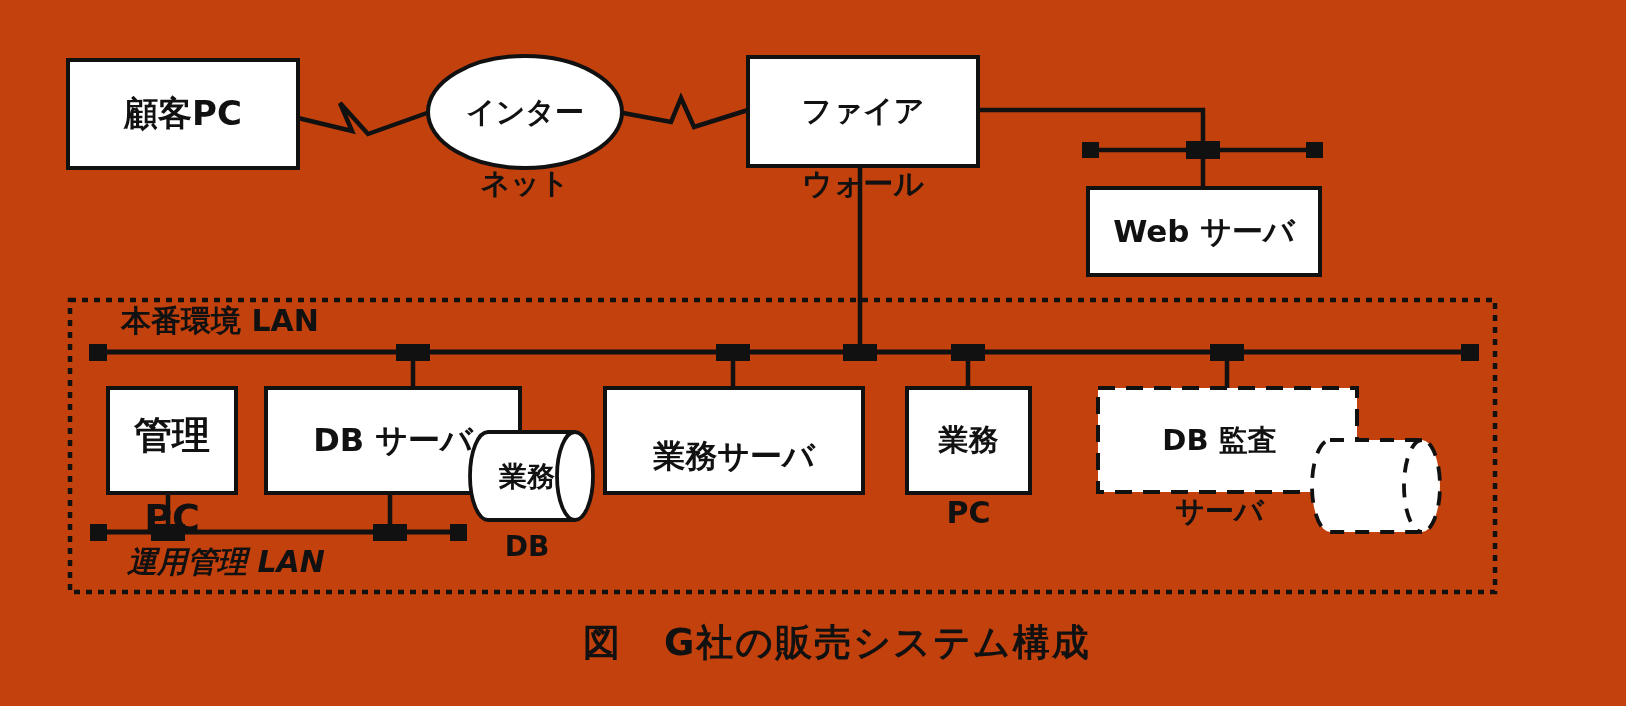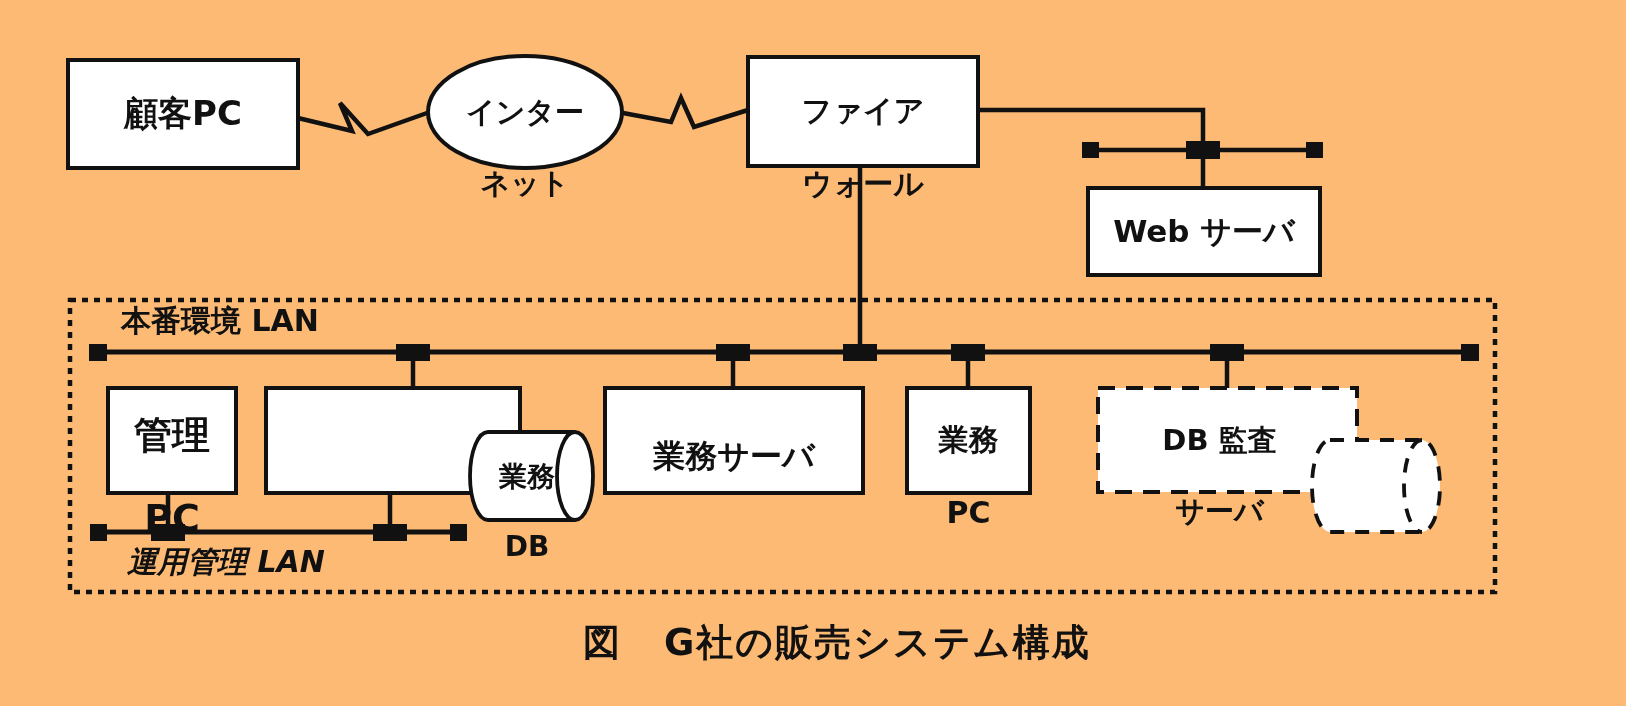--- a/index.html
+++ b/index.html
@@ -1,20 +1,20 @@
 <!DOCTYPE html>
 <html><head>
 <meta charset="utf-8">
 <style>
   html, body { margin: 0; padding: 0; background: #ffffff; }
   .canvas {
     position: relative;
     width: 1626px;
     height: 706px;
-    background: #fdba74;
+    background: #c2410c;
     font-family: "DejaVu Sans", sans-serif;
     color: #111111;
     overflow: hidden;
   }
   .canvas svg { position: absolute; left: 0; top: 0; }
   .lbl {
     position: absolute;
     display: flex;
     align-items: center;
     justify-content: center;
@@ -92,20 +92,21 @@
   <div class="lbl" style="left:68px; top:60px; width:230px; height:108px; font-size:34px;">顧客PC</div>
 
   <div class="lbl" style="left:427px; top:55px; width:196px; height:114px; font-size:29px;"><span class="stack"><span class="stack">インター</span><span class="stack">ネット</span></span></div>
 
   <div class="lbl" style="left:1088px; top:188px; width:232px; height:87px; font-size:31px;">Web サーバ</div>
 
   <div class="lbl" style="left:748px; top:57px; width:230px; height:109px; font-size:30px;"><span class="stack"><span class="stack">ファイア</span><span class="stack">ウォール</span></span></div>
 
   <div class="lbl" style="left:108px; top:388px; width:128px; height:105px; font-size:38px;"><span class="stack"><span class="stack">管理</span><span class="stack">PC</span></span></div>
 
+  <div class="lbl" style="left:266px; top:388px; width:254px; height:105px; font-size:32px;">DB サーバ</div>
 
   <div class="lbl" style="left:472px; top:434px; width:110px; height:84px; font-size:28px;"><span class="stack"><span class="stack">業務</span><span class="stack">DB</span></span></div>
 
   <div class="lbl" style="left:605px; top:404px; width:258px; height:105px; font-size:32px;">業務サーバ</div>
 
   <div class="lbl" style="left:907px; top:388px; width:123px; height:105px; font-size:30px;"><span class="stack"><span class="stack">業務</span><span class="stack">PC</span></span></div>
 
   <div class="lbl" style="left:1090px; top:388px; width:259px; height:104px; font-size:29px;"><span class="stack"><span class="stack">DB 監査</span><span class="stack">サーバ</span></span></div>
 
 

